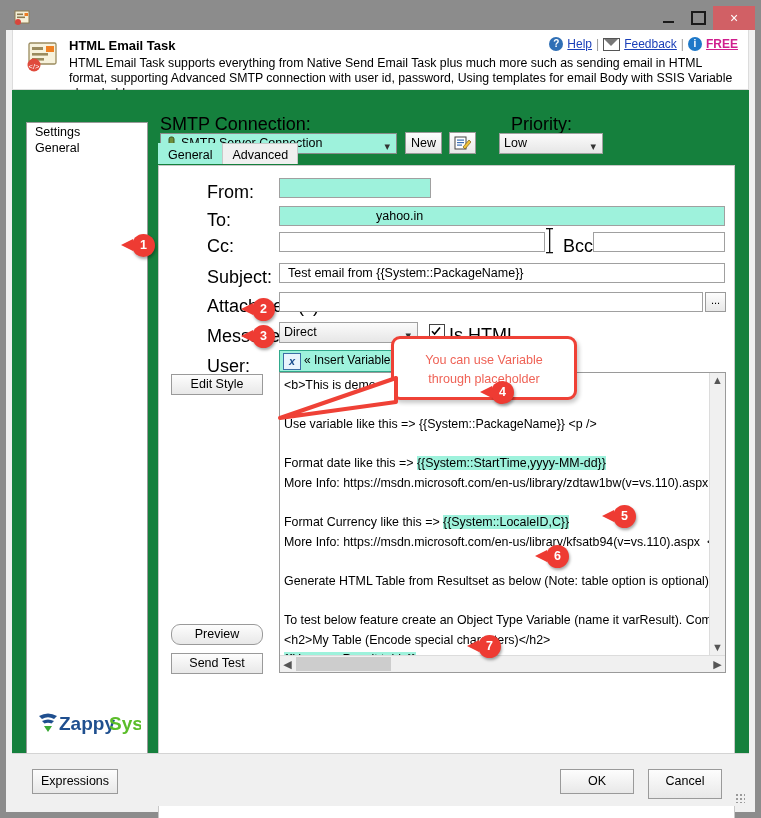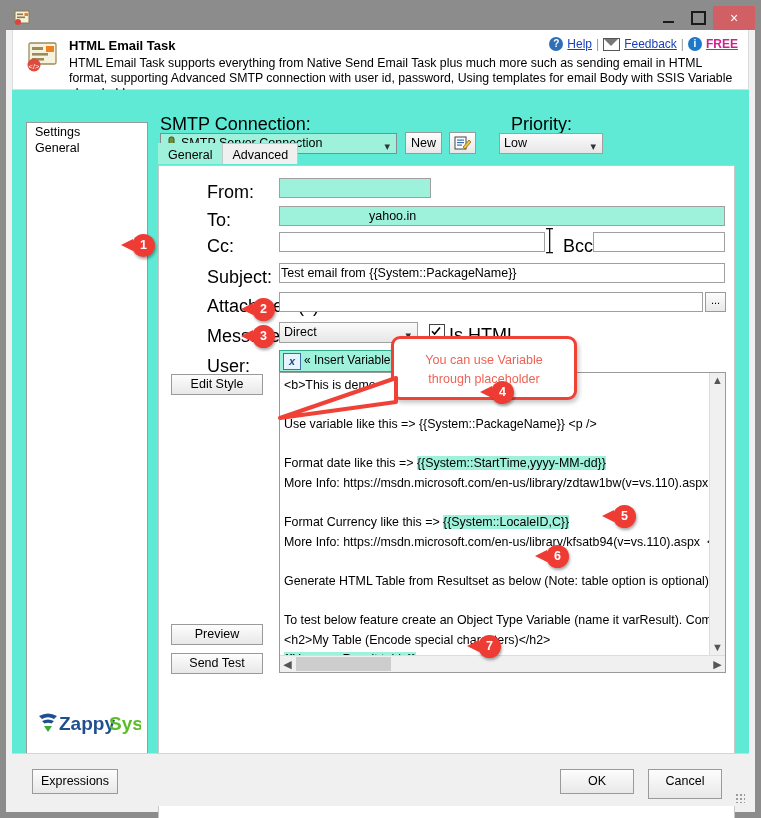--- a/index.html
+++ b/index.html
@@ -51,36 +51,36 @@
   .sep{color:#999;}
   .circ-ico{display:inline-block;width:14px;height:14px;border-radius:50%;
             background:#2f6fb5;color:#fff;font-size:10px;line-height:14px;text-align:center;
             font-weight:bold;vertical-align:-2px;}
   .circ-ico.info{background:#1e78c8;}
   .env-ico{display:inline-block;width:15px;height:11px;border:1px solid #555;background:#fff;position:relative;vertical-align:-1px;}
   .env-ico:before{content:"";position:absolute;left:0;top:0;width:0;height:0;
       border-left:7px solid transparent;border-right:7px solid transparent;border-top:7px solid #777;}
   
   .content{
-    position:absolute;left:6px;right:6px;top:84px;bottom:58px;background:#5eead4;
+    position:absolute;left:6px;right:6px;top:84px;bottom:58px;background:#15803d;
   }
   
   .navpanel{
     position:absolute;left:14px;top:32px;width:122px;height:632px;
     background:#fff;border:1px solid #9a9a9a;box-sizing:border-box;
   }
   .navitem{padding:2px 0 0 8px;font-size:12.5px;color:#000;cursor:pointer;}
   .zlogo{position:absolute;left:10px;bottom:18px;width:104px;height:26px;}
   
   .pane{position:absolute;left:146px;top:24px;right:14px;}
   .lbl{font-size:18px;color:#000;}
   .fld{
     background:#fff;border:1px solid #a0a0a0;box-sizing:border-box;height:20px;
     font-family:"Liberation Sans", sans-serif;font-size:12.5px;color:#000;
-    padding:1px 1px;line-height:17px;
+    padding:1px 8px;line-height:17px;
   }
   .fld.hl{background:#9ef2dc;}
   .combo{
     background:linear-gradient(#fbfbfb,#e6e6e6);border:1px solid #a0a0a0;height:21px;box-sizing:border-box;
     font-size:12.5px;line-height:19px;padding-left:4px;position:relative;cursor:pointer;
   }
   .combo.teal{background:#9ef2dc;border:1px solid #8a8a8a;}
   .combo .chev{position:absolute;right:6px;top:3px;font-size:11px;color:#333;}
   .btn{
     background:linear-gradient(#fdfdfd,#e8e8e8);border:1px solid #9a9a9a;
@@ -281,21 +281,21 @@
         </div>
         <div class="lbl" style="position:absolute;left:290px;top:159px;">Is HTML</div>
 
         <div class="lbl" style="position:absolute;left:48px;top:190px;">User:</div>
         <div style="position:absolute;left:120px;top:184px;width:140px;height:22px;background:#9ef2dc;border:1px solid #31a98c;box-sizing:border-box;">
           <span style="position:absolute;left:3px;top:2px;width:16px;height:15px;background:#e8f4fd;border:1px solid #3a6ea5;text-align:center;line-height:14px;font-size:11px;font-style:italic;font-weight:bold;color:#1a4f8f;">x</span>
           <span style="position:absolute;left:24px;top:2px;font-size:12px;">« Insert Variable »</span>
         </div>
 
         <div class="btn" style="position:absolute;left:12px;top:208px;width:92px;height:21px;line-height:19px;">Edit Style</div>
-        <div class="btn" style="position:absolute;left:12px;top:458px;width:92px;height:21px;line-height:19px;">Preview</div>
+        <div class="btn" style="position:absolute;left:12px;top:458px;width:92px;height:21px;line-height:19px;border-radius:9px;">Preview</div>
         <div class="btn" style="position:absolute;left:12px;top:487px;width:92px;height:21px;line-height:19px;">Send Test</div>
 
         <div style="position:absolute;left:120px;top:206px;width:447px;height:301px;border:1px solid #9a9a9a;box-sizing:border-box;background:#fff;">
           <div class="editor" id="body-editor" style="left:0;top:0;width:430px;height:284px;border:none;"><div style="min-height: 19.6px;">&lt;b&gt;This is demo&lt;/b&gt;&lt;p /&gt;</div><div style="min-height: 19.6px;">&nbsp;</div><div style="min-height: 19.6px;">Use variable like this =&gt; {{System::PackageName}} &lt;p /&gt;</div><div style="min-height: 19.6px;">&nbsp;</div><div style="min-height: 19.6px;"><span>Format date like this =&gt; </span><span class="hl">{{System::StartTime,yyyy-MM-dd}}</span></div><div style="min-height: 19.6px;">More Info: https://msdn.microsoft.com/en-us/library/zdtaw1bw(v=vs.110).aspx  &lt;</div><div style="min-height: 19.6px;">&nbsp;</div><div style="min-height: 19.6px;"><span>Format Currency like this =&gt; </span><span class="hl">{{System::LocaleID,C}}</span></div><div style="min-height: 19.6px;">More Info: https://msdn.microsoft.com/en-us/library/kfsatb94(v=vs.110).aspx  &lt;p</div><div style="min-height: 19.6px;">&nbsp;</div><div style="min-height: 19.6px;">Generate HTML Table from Resultset as below (Note: table option is optional). You</div><div style="min-height: 19.6px;">&nbsp;</div><div style="min-height: 19.6px;">To test below feature create an Object Type Variable (name it varResult). Come ba‹</div><div style="min-height: 19.6px;">&lt;h2&gt;My Table (Encode special characters)&lt;/h2&gt;</div><div style="min-height: 19.6px;"><span class="hl">{{User::varResult,table}}</span></div></div>
 
           <div class="vscroll" style="right:0;top:0;width:15px;bottom:17px;">
             <div class="sarrow" style="height:15px;">▲</div>
             <div class="sarrow" style="position:absolute;bottom:0;width:15px;height:15px;">▼</div>
           </div>
 

